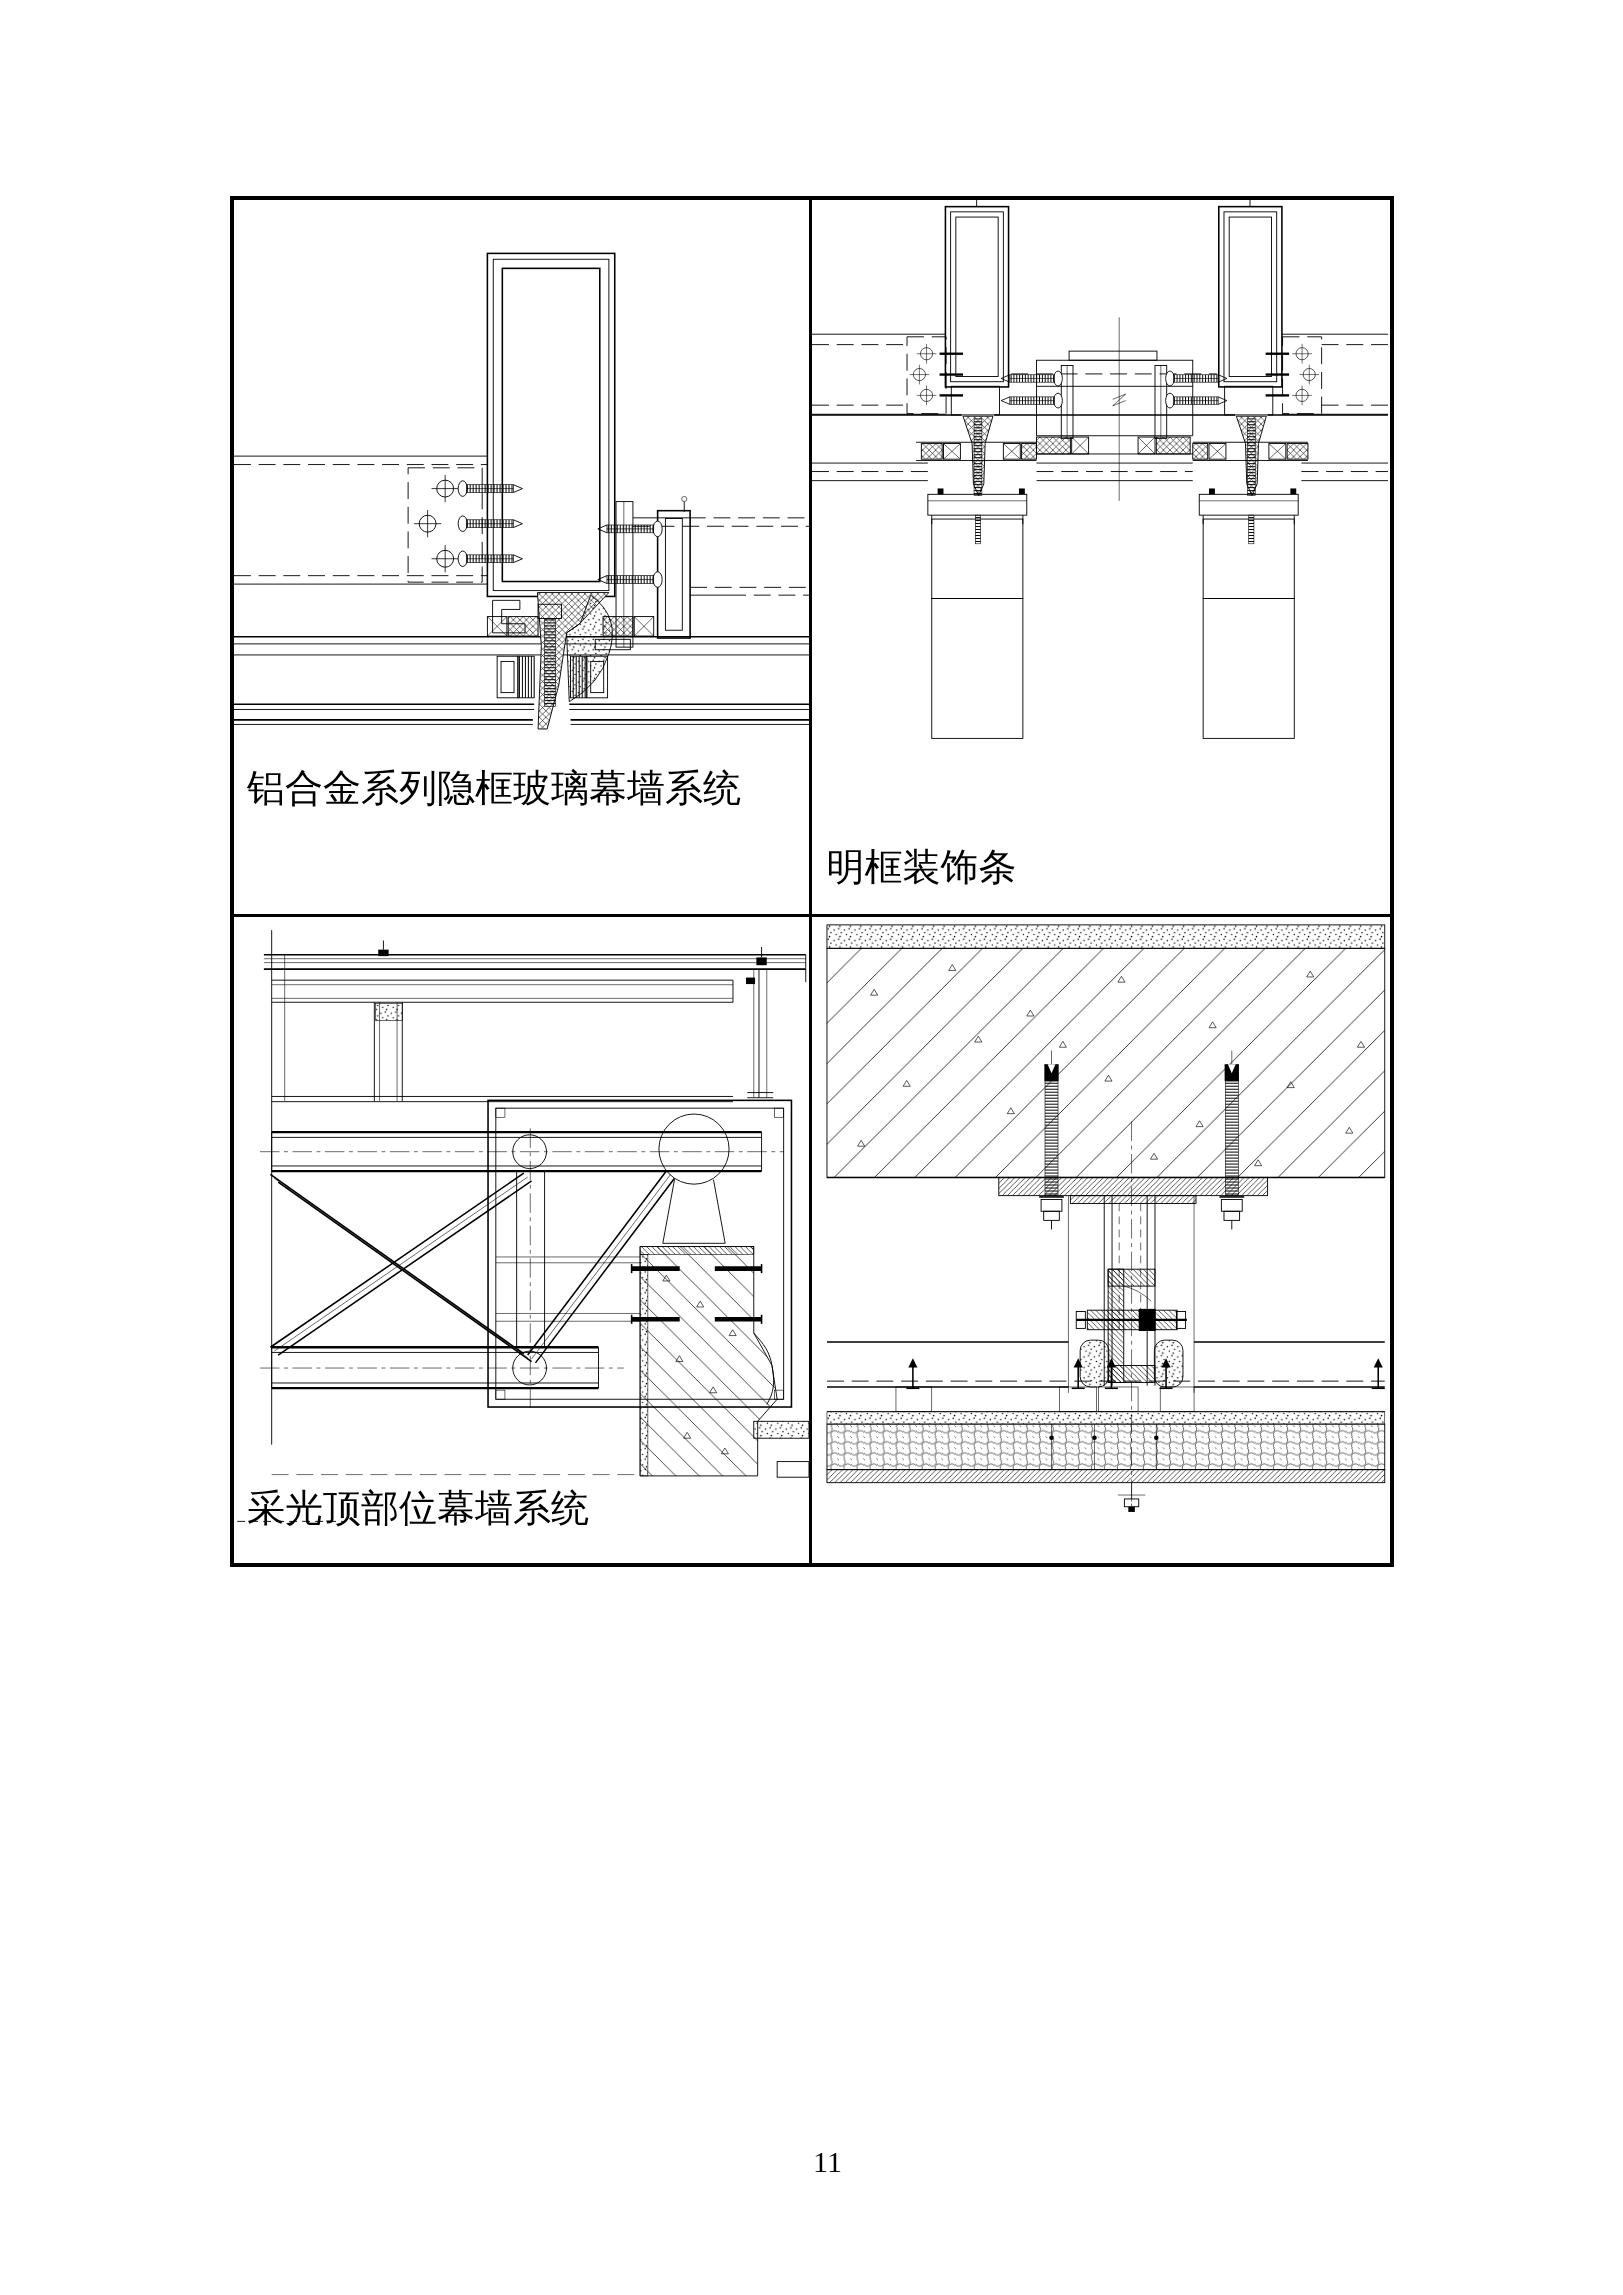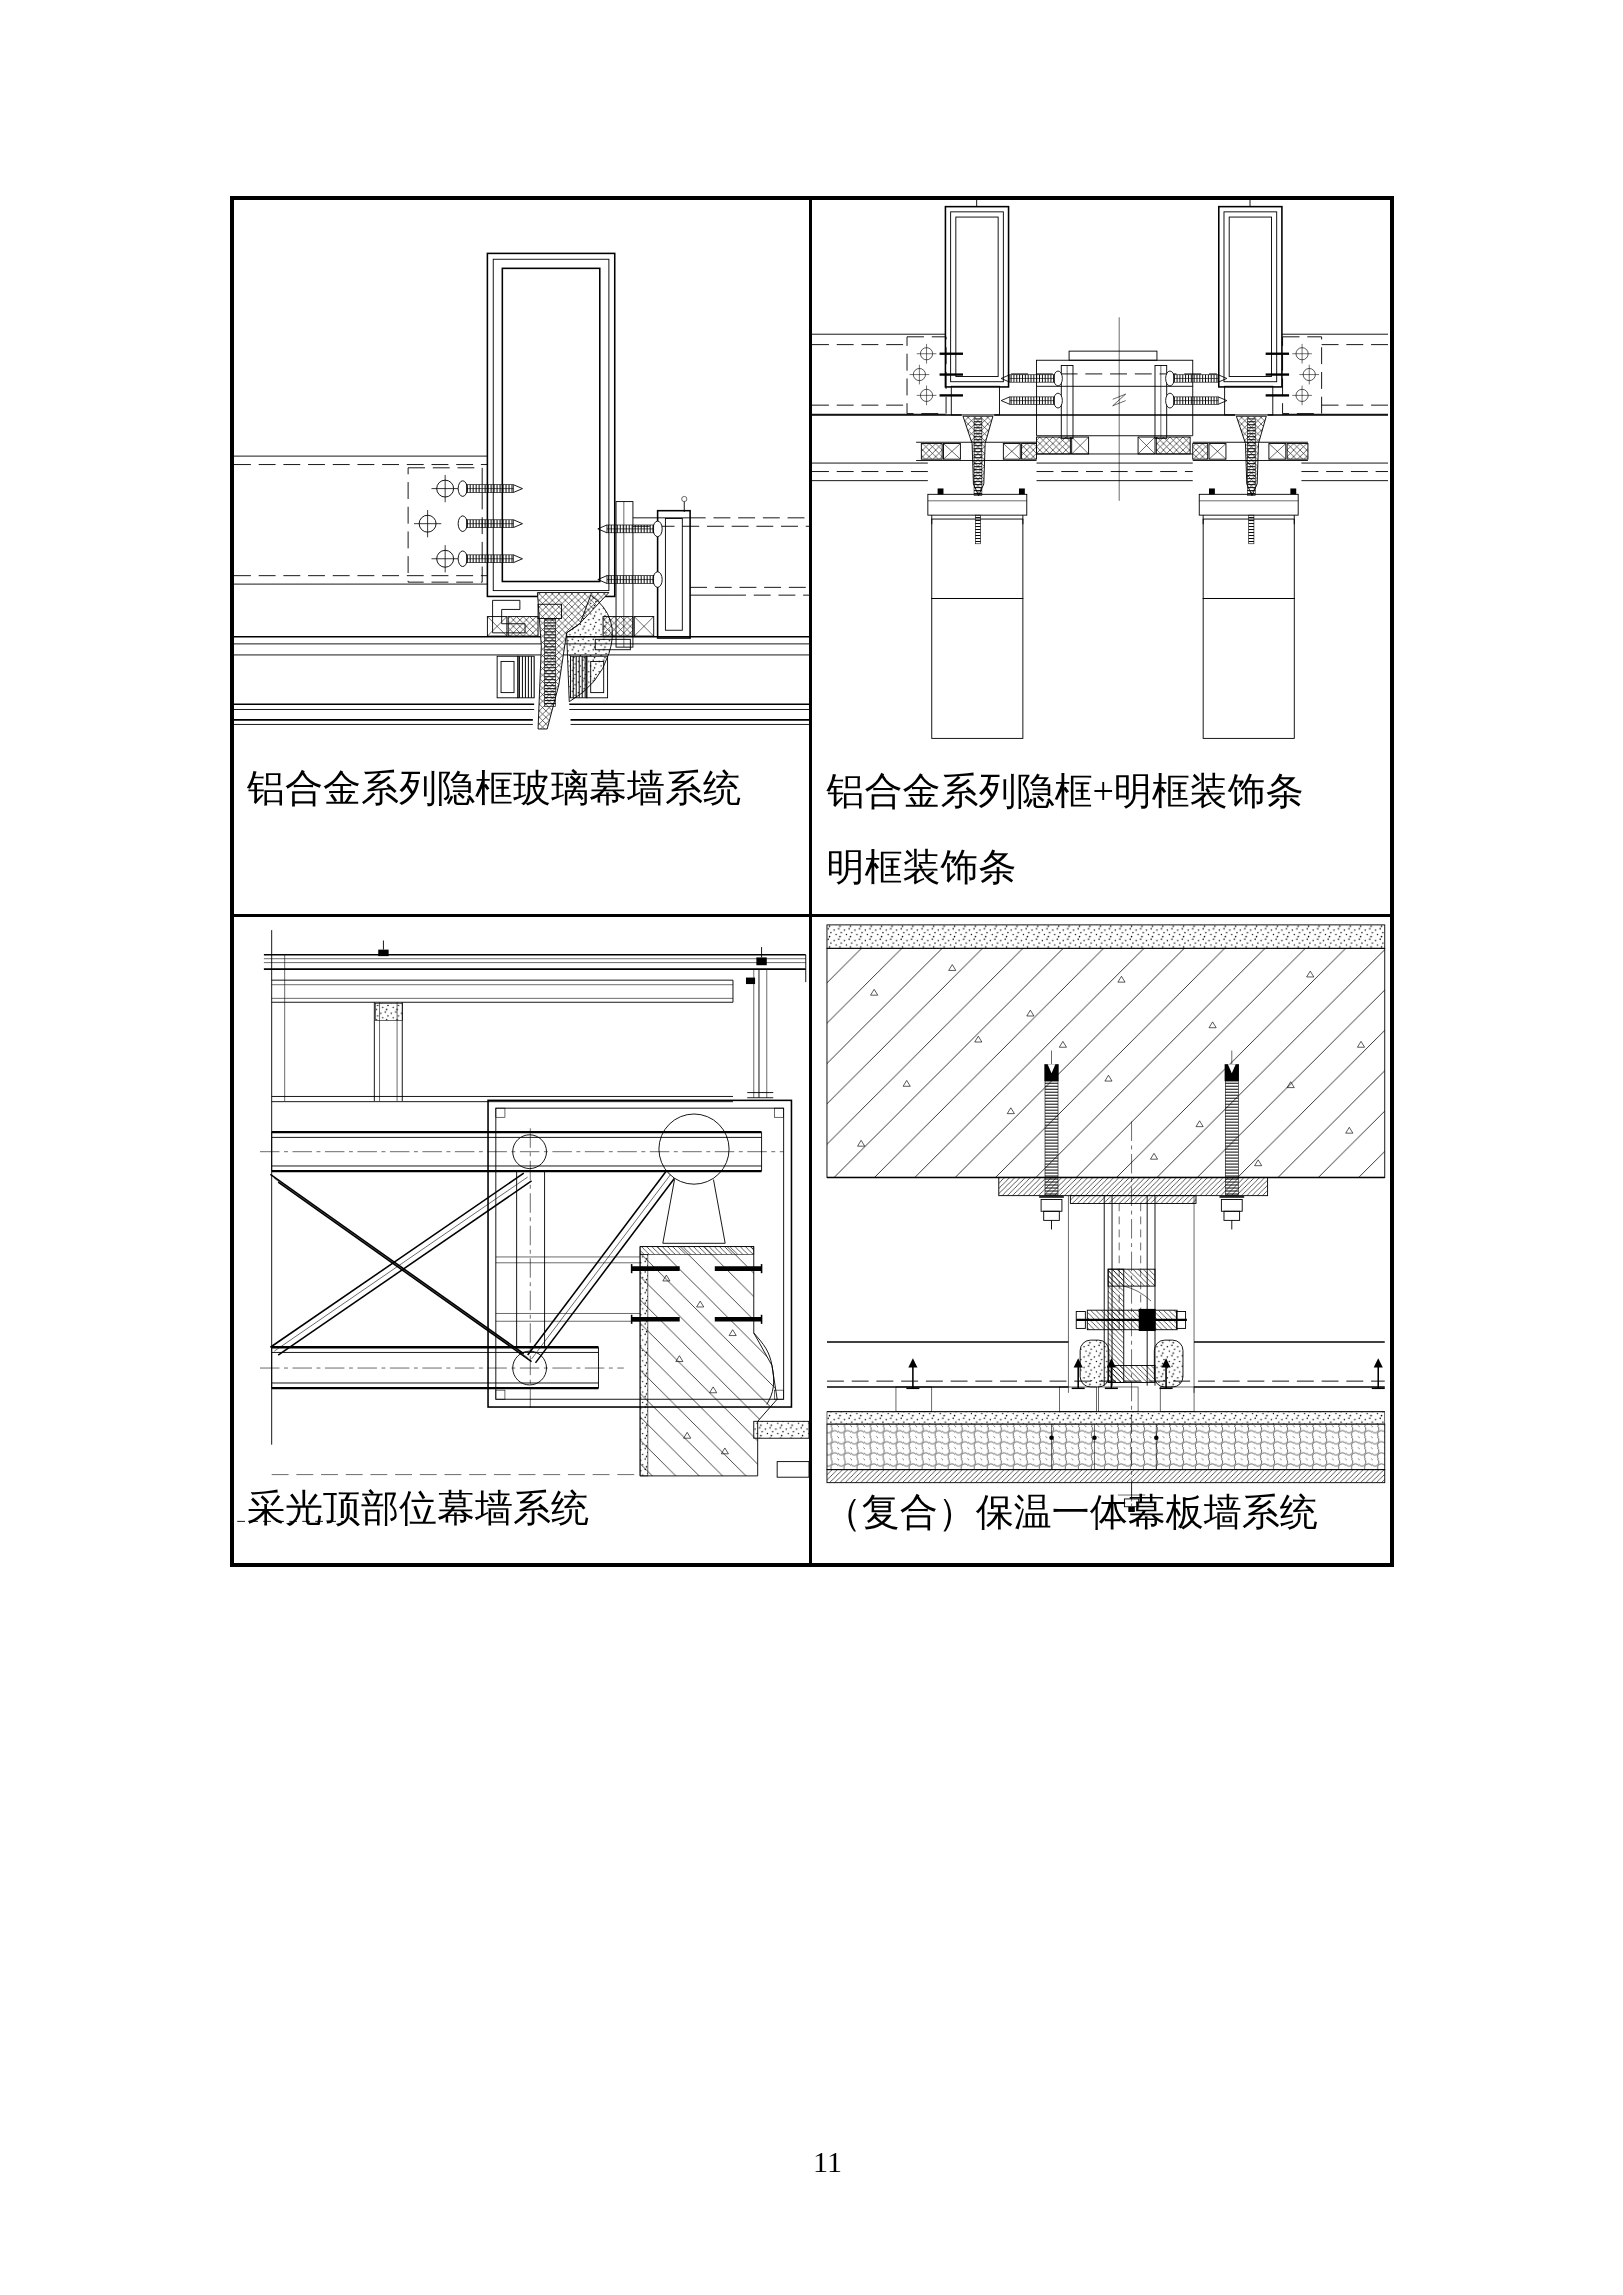--- a/index.html
+++ b/index.html
@@ -285,21 +285,20 @@
             <rect x="735" y="459" width="9" height="9" style="fill:#000;stroke:none"></rect>
         </g>
         <g>
           <rect x="184" y="506" width="140" height="122" class="w1"></rect>
           <rect x="184" y="628" width="140" height="215" class="w1"></rect>
           <rect x="601" y="506" width="140" height="122" class="w1"></rect>
           <rect x="601" y="628" width="140" height="215" class="w1"></rect>
         </g>
       </g>
     </svg>
-    <div class="cap" style="left:14.4px;top:571px">铝合金系列隐框+明框装饰条</div>
     <div class="cap" style="left:14.4px;top:647px">明框装饰条</div>
   </div>
 
   <div class="cell c-bl d">
     <svg class="draw" width="575" height="650" viewBox="0 0 885 1000">
       <g>
         <line x1="58" y1="20" x2="58" y2="812" class="w1"></line>
         <line x1="78" y1="58" x2="78" y2="283" class="w0"></line>
         <line x1="46" y1="58" x2="880" y2="58" class="w2"></line>
           <line x1="46" y1="64" x2="880" y2="64" class="w0"></line>
@@ -529,18 +528,17 @@
         <circle cx="368" cy="800" r="3.5" style="fill:#000;stroke:none"></circle>
           <circle cx="434" cy="800" r="3.5" style="fill:#000;stroke:none"></circle>
           <circle cx="529" cy="800" r="3.5" style="fill:#000;stroke:none"></circle>
         <rect x="23" y="849" width="857" height="20" style="fill:url(#pFU)" class="w1"></rect>
         <line x1="491" y1="869" x2="491" y2="898" class="w0"></line>
         <line x1="470" y1="888" x2="512" y2="888" class="w0"></line>
         <rect x="480" y="894" width="22" height="12" class="w1"></rect>
         <rect x="486" y="906" width="10" height="8" style="fill:#000;stroke:none"></rect>
       </g>
     </svg>
-    <div class="cap" style="left:11.8px;top:575px">（复合）保温一体幕板墙系统</div>
   </div>
 </div>
 
 <div class="pageno">11</div>
 
 
 </body></html>

